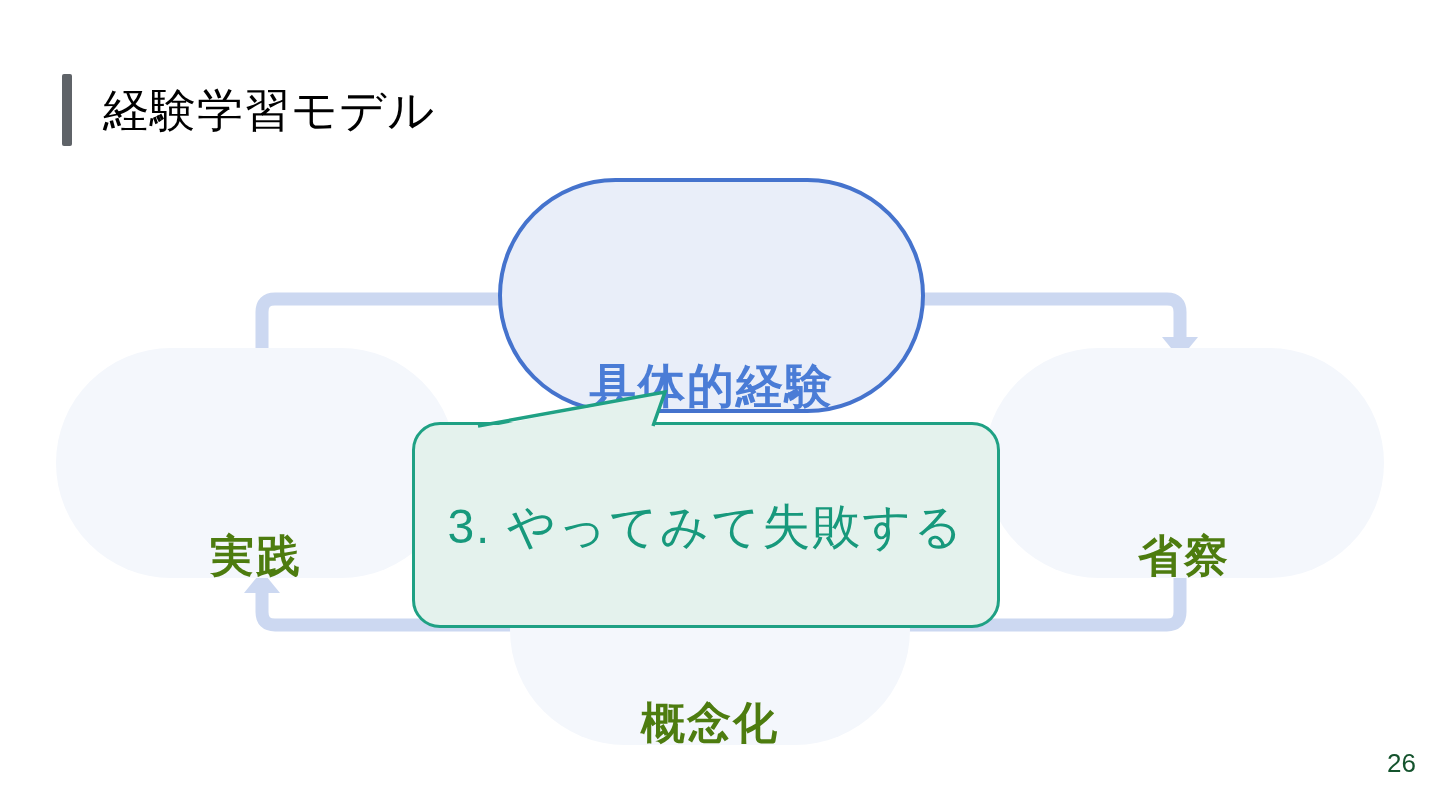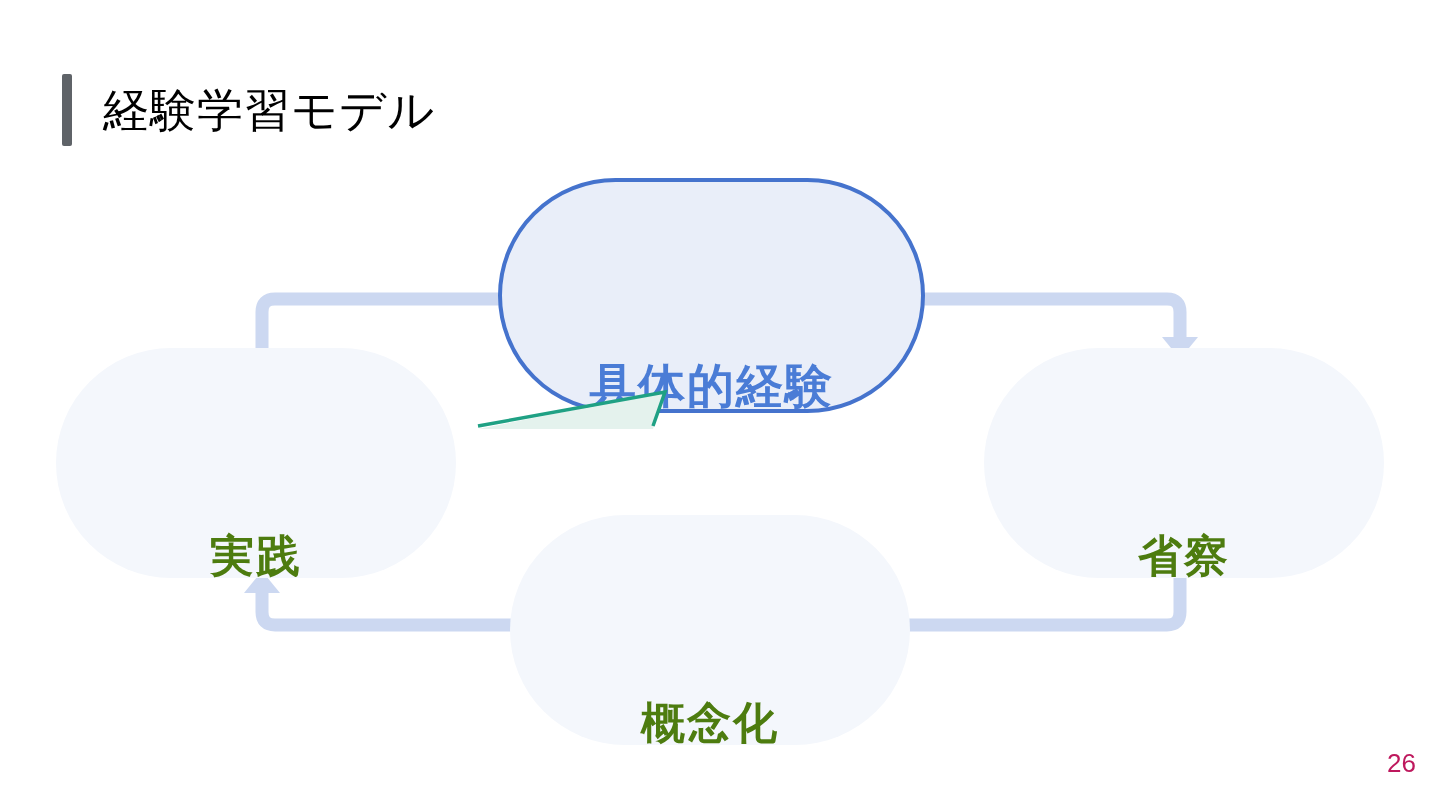--- a/index.html
+++ b/index.html
@@ -101,21 +101,21 @@
     letter-spacing: 2px;
     line-height: 1;
     padding-top: 4px;
   }
 
   
   .page-number {
     position: absolute;
     right: 24px; top: 748px;
     font-size: 26px;
-    color: #be185d;
+    color: #14532d;
     z-index: 7;
   }
 </style>
 </head>
 <body>
 
 <div id="slide">
 
   <svg class="connectors" viewBox="0 0 1440 810">
 
@@ -133,20 +133,23 @@
     <span class="pill-label">省察</span>
   </div>
   <div class="pill inactive pos-bottom">
     <span class="pill-label">概念化</span>
   </div>
 
   <div class="pill active pos-top">
     <span class="pill-label">具体的経験</span>
   </div>
 
+  <div class="callout">
+    <span class="callout-text">3. やってみて失敗する</span>
+  </div>
 
   <svg class="tail-layer" viewBox="0 0 1440 810">
     <polygon points="478,429 665,392 653,429" fill="#e4f2ed"></polygon>
     <path d="M 478 426 L 665 392 L 653 426" fill="none" stroke="#1fa184" stroke-width="3.5" stroke-linejoin="miter"></path>
   </svg>
 
   <div class="title-wrap">
     <div class="title-bar"></div>
     <div class="title-text">経験学習モデル</div>
   </div>

